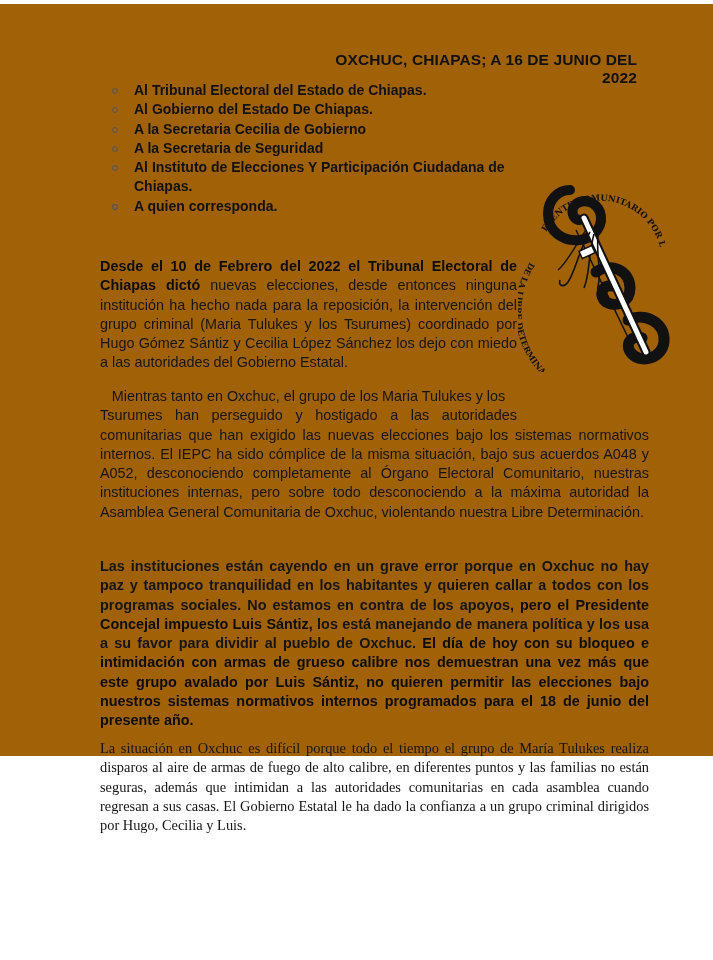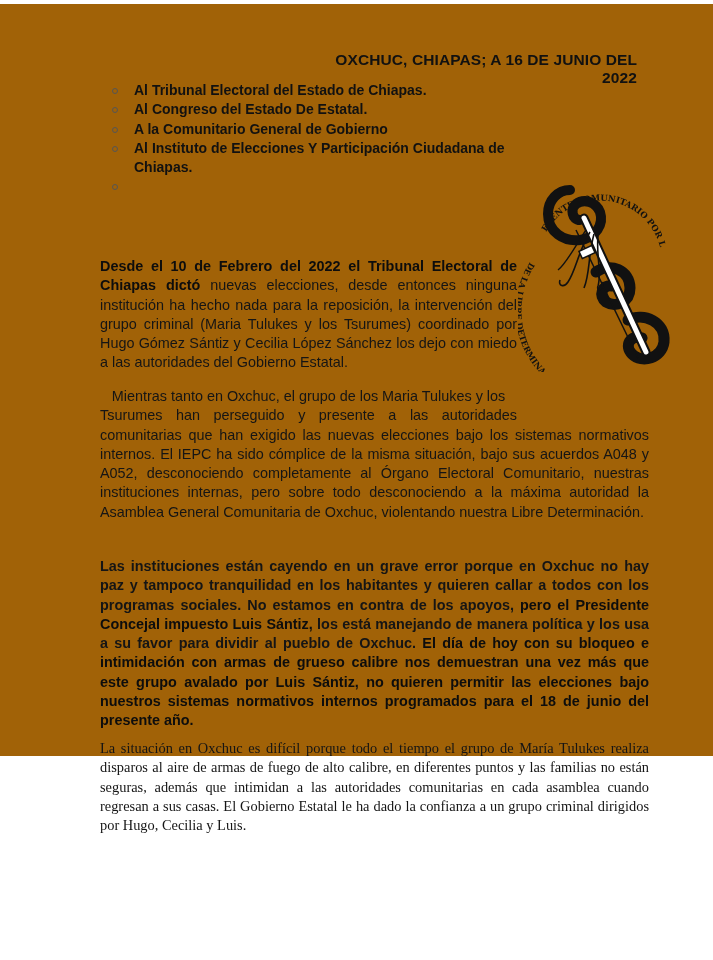--- a/index.html
+++ b/index.html
@@ -35,24 +35,26 @@
 </style>
 </head>
 <body>
 
 <div class="page">
 
   <div class="dateline">OXCHUC, CHIAPAS; A 16 DE JUNIO DEL 2022</div>
 
   <ul class="recipients">
     <li><span class="bullet"></span><span>Al Tribunal  Electoral del Estado de Chiapas.</span></li>
-    <li><span class="bullet"></span><span>Al Congreso del Estado De Estatal.</span></li>
-    <li><span class="bullet"></span><span>A la Comunitario General de Gobierno</span></li>
+    <li><span class="bullet"></span><span>Al Gobierno del Estado De Chiapas.</span></li>
+    <li><span class="bullet"></span><span>A la Secretaria Cecilia de Gobierno</span></li>
+    <li><span class="bullet"></span><span>A la Secretaria de Seguridad</span></li>
     <li><span class="bullet"></span><span>Al Instituto de Elecciones Y Participación Ciudadana de Chiapas.</span></li>
     <li><span class="bullet"></span></li>
+    <li><span class="bullet"></span><span>A quien corresponda.</span></li>
   </ul>
 
   <svg class="logo" viewBox="0 0 170 220">
     <defs>
       <path id="arcTop" d="M 28 80 A 62 62 0 0 1 142 95"></path>
       <path id="arcBottom" d="M 12 110 A 78 78 0 0 0 162 208"></path>
     </defs>
     <text font-family="DejaVu Serif, serif" font-weight="bold" font-size="8.4" fill="#111">
       <textPath href="#arcTop">FRENTE COMUNITARIO POR LA DEFENSA</textPath>
     </text>
@@ -78,21 +80,21 @@
       <rect x="62" y="96" width="14" height="8" fill="#fff" stroke="#111" stroke-width="1.5" transform="rotate(-25 69 100)"></rect>
     </g>
   </svg>
 
   <p class="para p1">
     <b>Desde el 10 de Febrero del 2022 el Tribunal Electoral de Chiapas dictó</b><span> nuevas elecciones, desde entonces ninguna institución ha hecho nada para la reposición, la intervención del grupo criminal (Maria Tulukes y los Tsurumes) coordinado por Hugo Gómez Sántiz y Cecilia López Sánchez los dejo con miedo a las autoridades del Gobierno Estatal.</span>
   </p>
 
   <p class="para p2">
     <span style="display:block;width:417px;text-align:center">Mientras tanto en Oxchuc, el grupo de los Maria Tulukes y los</span>
-    <span style="display:block;width:417px;text-align:justify;text-align-last:justify">Tsurumes han perseguido y presente a las autoridades</span>
+    <span style="display:block;width:417px;text-align:justify;text-align-last:justify">Tsurumes han perseguido y hostigado a las autoridades</span>
     <span>comunitarias que han exigido las nuevas elecciones bajo los sistemas normativos internos. El IEPC ha sido cómplice de la misma situación, bajo sus acuerdos A048 y A052, desconociendo completamente al Órgano Electoral Comunitario, nuestras instituciones internas, pero sobre todo desconociendo a la máxima autoridad la Asamblea General Comunitaria de Oxchuc, violentando nuestra Libre Determinación.</span>
   </p>
 
   <p class="para p3">
     <span>Las instituciones están cayendo en un grave error porque en Oxchuc no hay paz y tampoco tranquilidad en los habitantes y quieren callar a todos con los programas sociales. No estamos en contra de los apoyos, </span><b>pero el Presidente Concejal impuesto Luis Sántiz,</b><span> los está manejando de manera política y los usa a su favor para dividir al pueblo de Oxchuc.  </span><b>El día de hoy con su bloqueo e intimidación con armas de grueso calibre nos demuestran una vez más que este grupo avalado por Luis Sántiz, no quieren permitir las elecciones bajo nuestros sistemas normativos internos programados para el 18 de junio del presente año.</b>
   </p>
 
   <p class="para p4">
     <span>La situación en Oxchuc es difícil porque todo el tiempo el grupo de María Tulukes realiza disparos al aire de armas de fuego de alto calibre, en diferentes puntos y las familias no están seguras, además que intimidan a las autoridades comunitarias en cada asamblea cuando regresan a sus casas. El Gobierno Estatal le ha dado la confianza a un grupo criminal dirigidos por Hugo, Cecilia y Luis.</span>
   </p>

